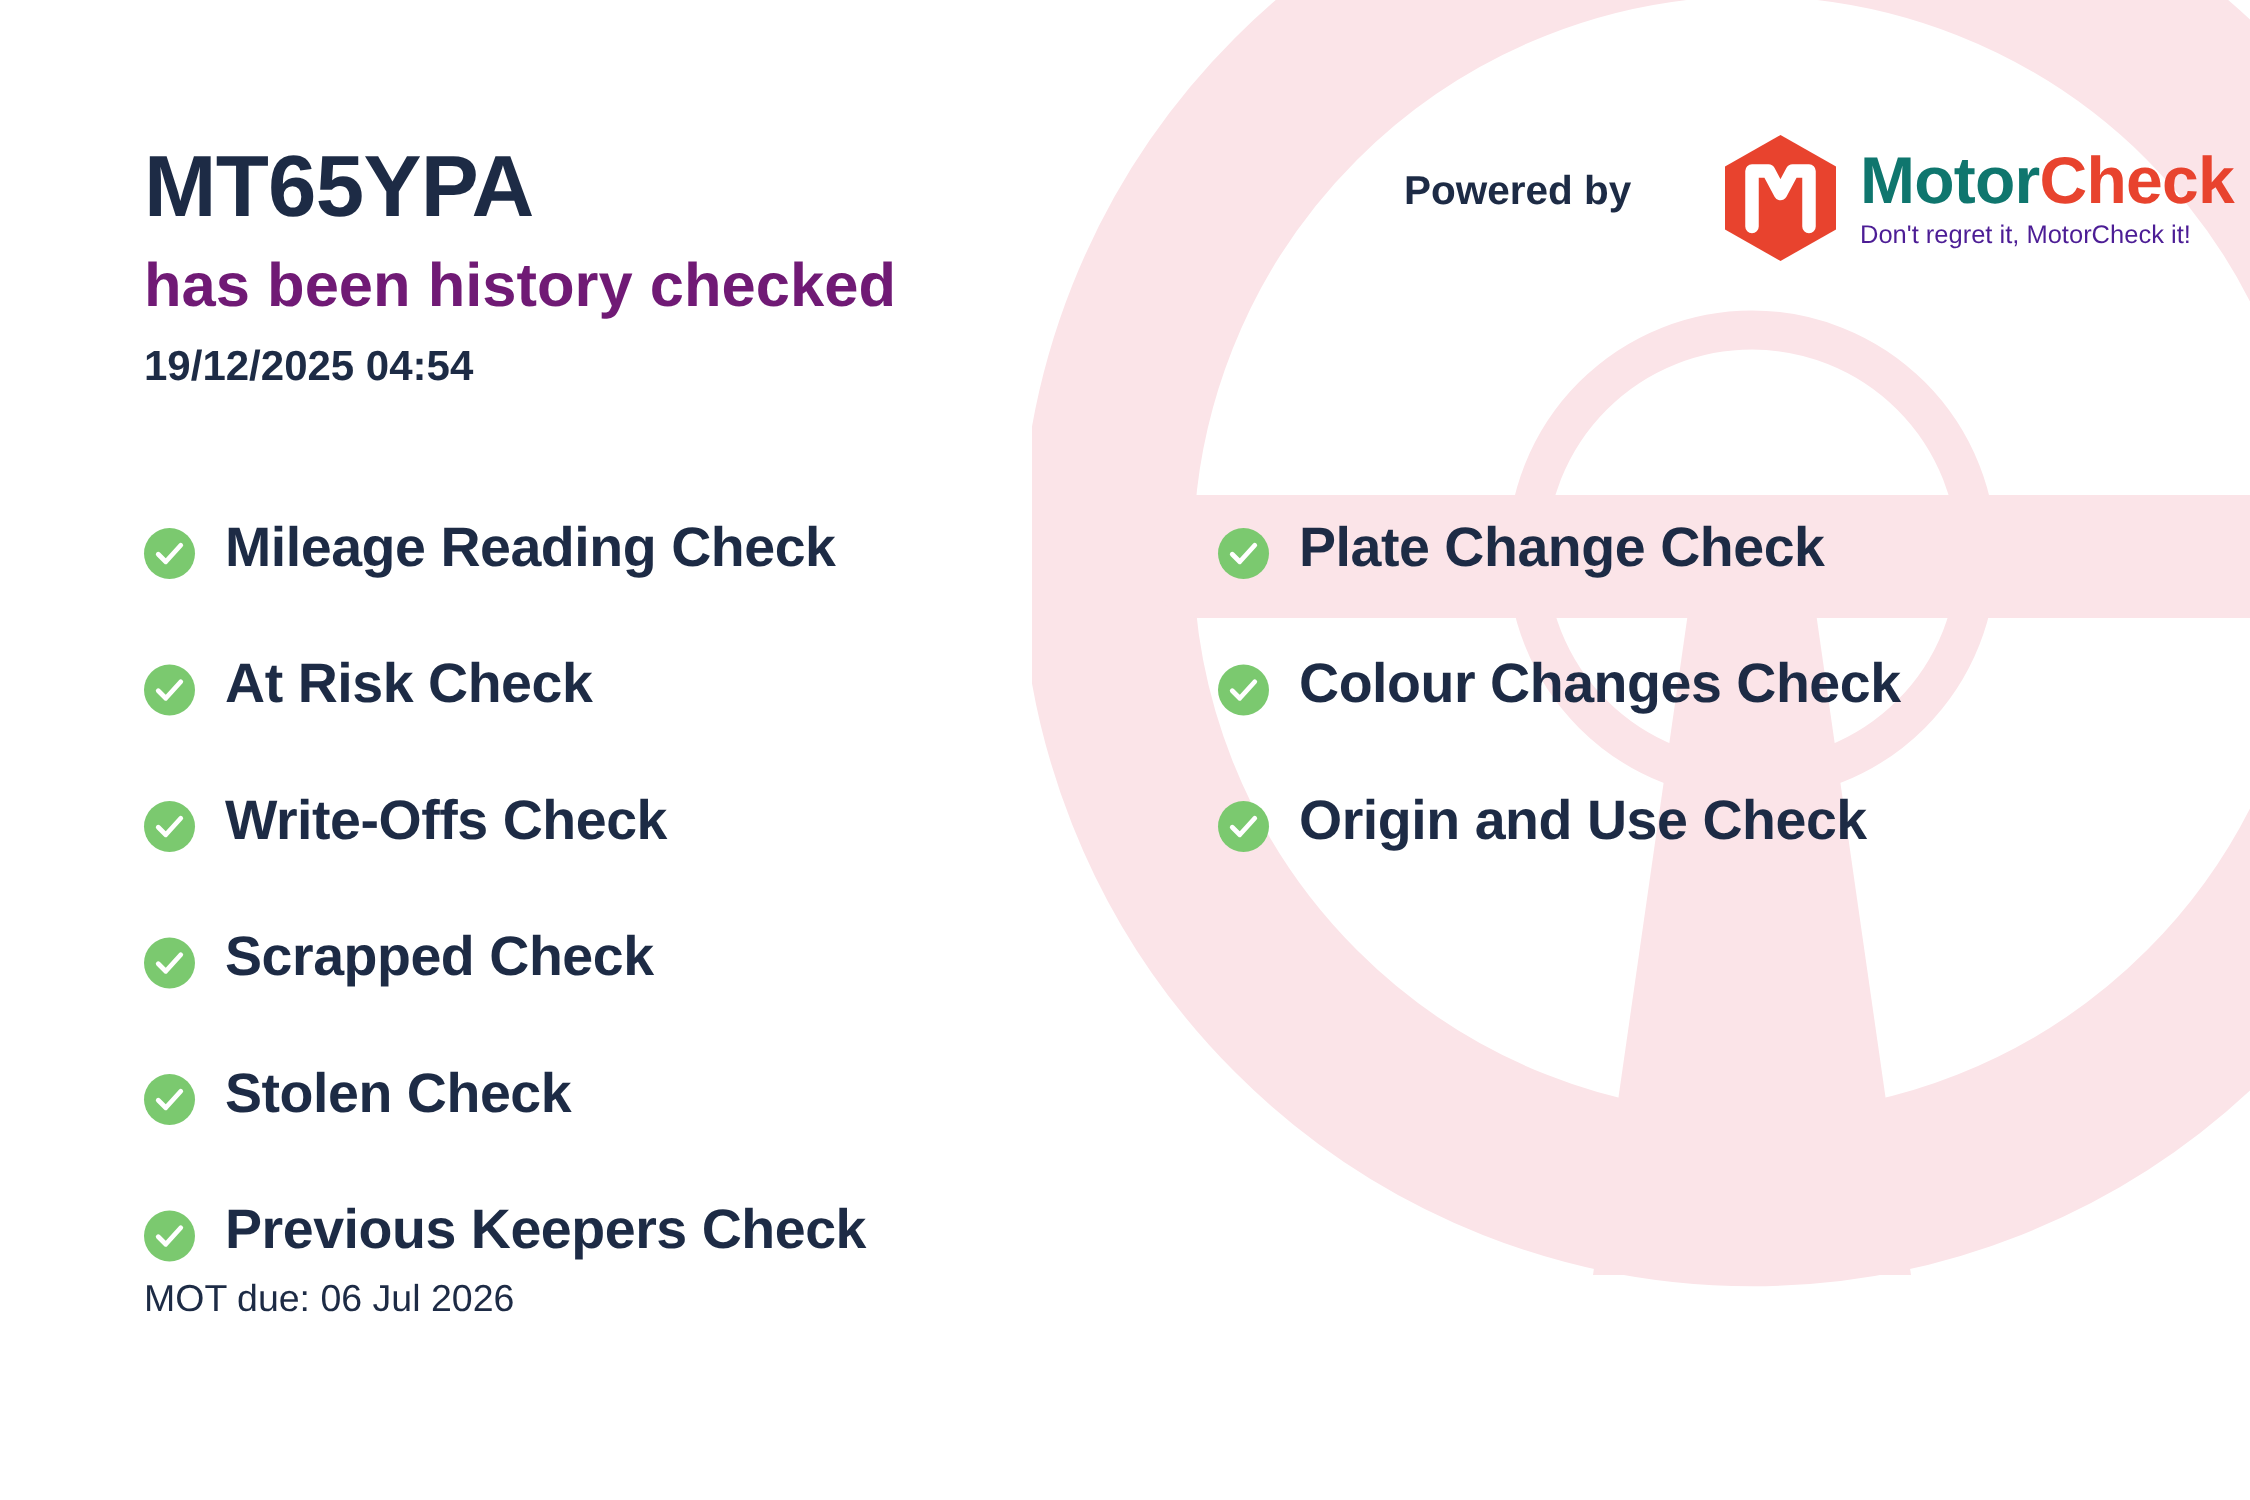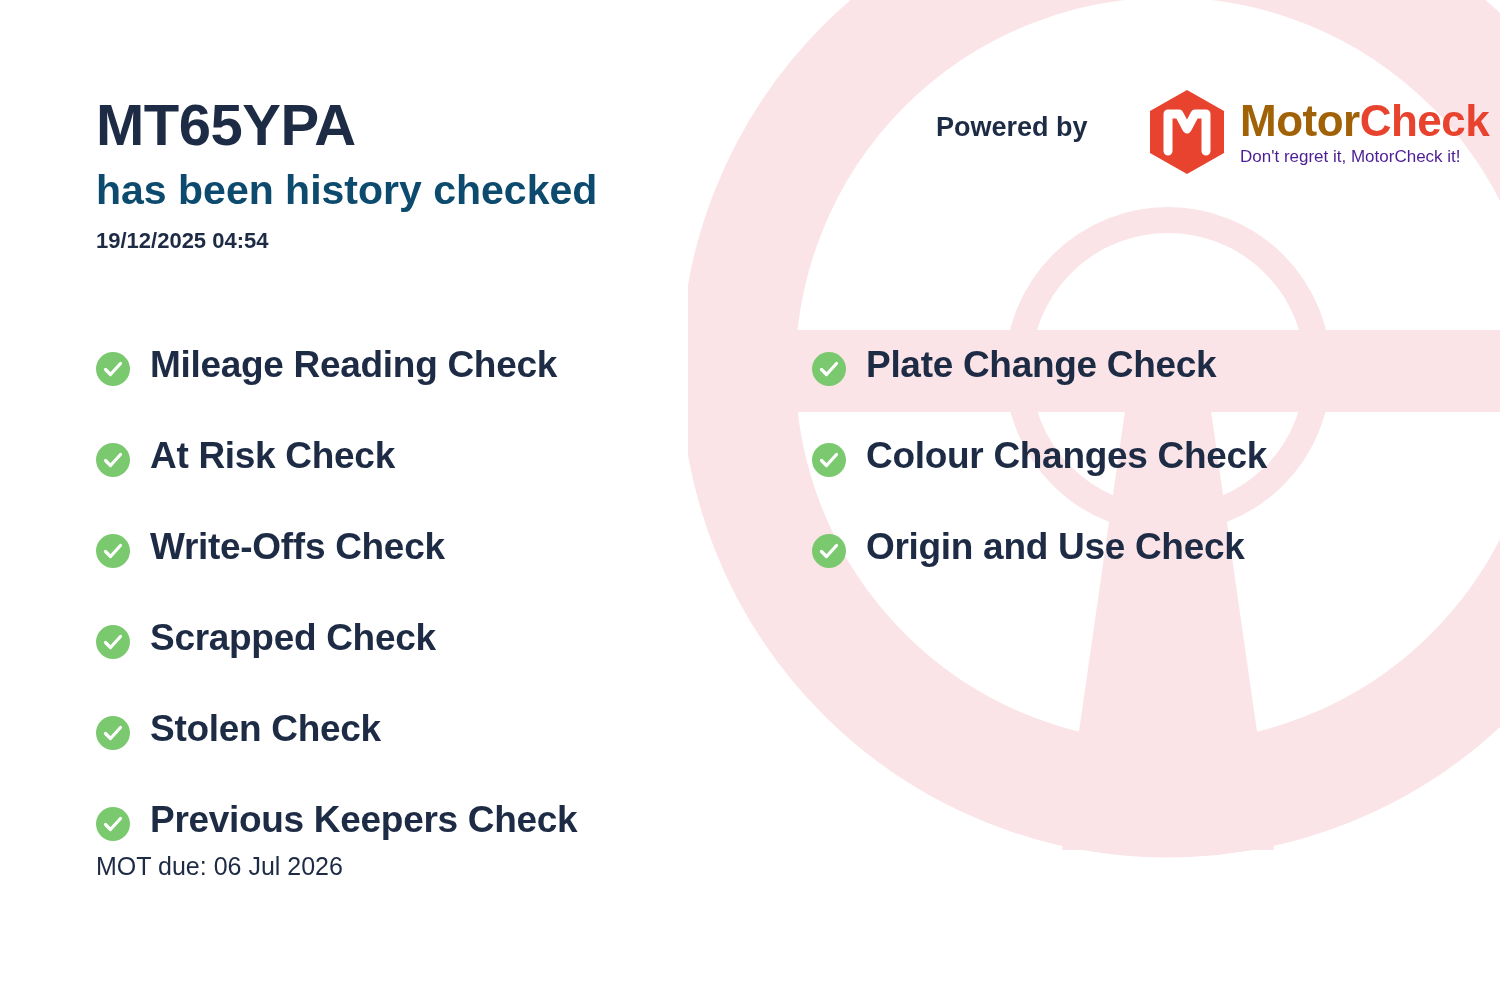--- a/index.html
+++ b/index.html
@@ -43,29 +43,29 @@
     color: #1d2b45;
     line-height: 1.05;
     z-index: 3;
   }
   .subtitle {
     position: absolute;
     left: 58px;
     top: 168px;
     font-size: 41px;
     font-weight: 700;
-    color: #0c4a6e;
+    color: #701a75;
     line-height: 1.1;
     z-index: 3;
   }
   .timestamp {
     position: absolute;
     left: 58px;
     top: 228px;
-    font-size: 22px;
+    font-size: 28px;
     font-weight: 600;
     color: #1d2b45;
     z-index: 3;
   }
 
   
   .powered {
     position: absolute;
     top: 112px;
     left: 898px;
@@ -91,21 +91,21 @@
   .logo-text {
     margin-left: 12px;
     line-height: 1;
   }
   .logo-title {
     font-size: 44px;
     font-weight: 700;
     letter-spacing: -0.5px;
     white-space: nowrap;
   }
-  .logo-title .motor { color: #a16207; }
+  .logo-title .motor { color: #0f766e; }
   .logo-title .check { color: #e8432e; }
   .logo-tagline {
     margin-top: 5px;
     font-size: 17px;
     font-weight: 400;
     color: #4c1d95;
     white-space: nowrap;
   }
 
   

